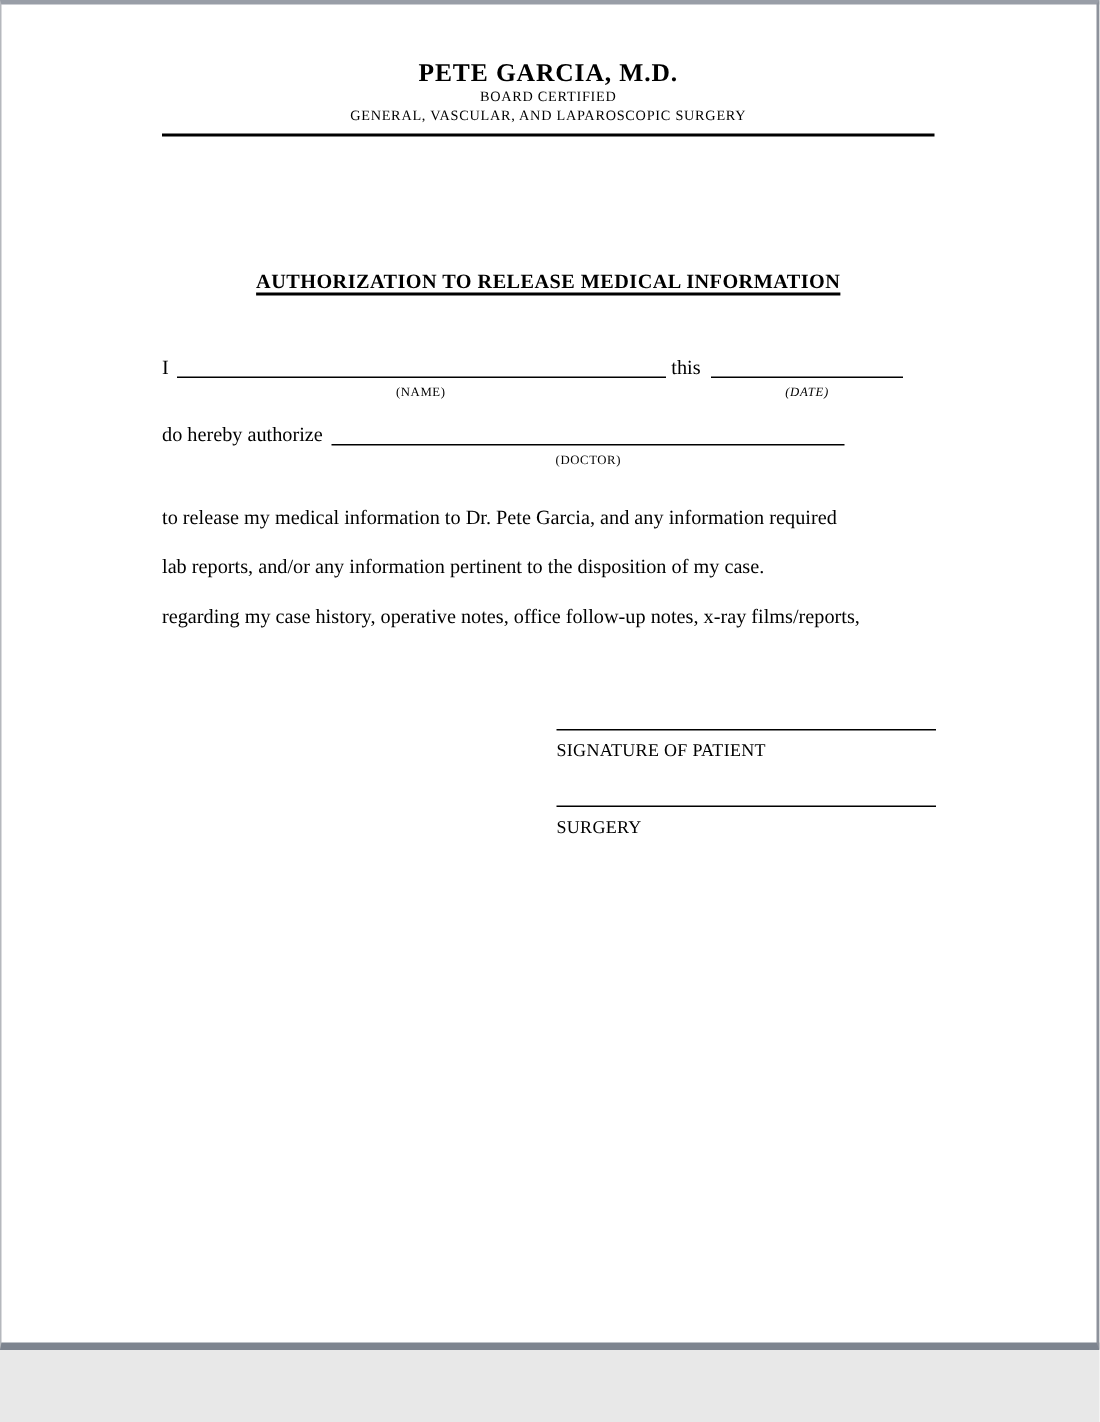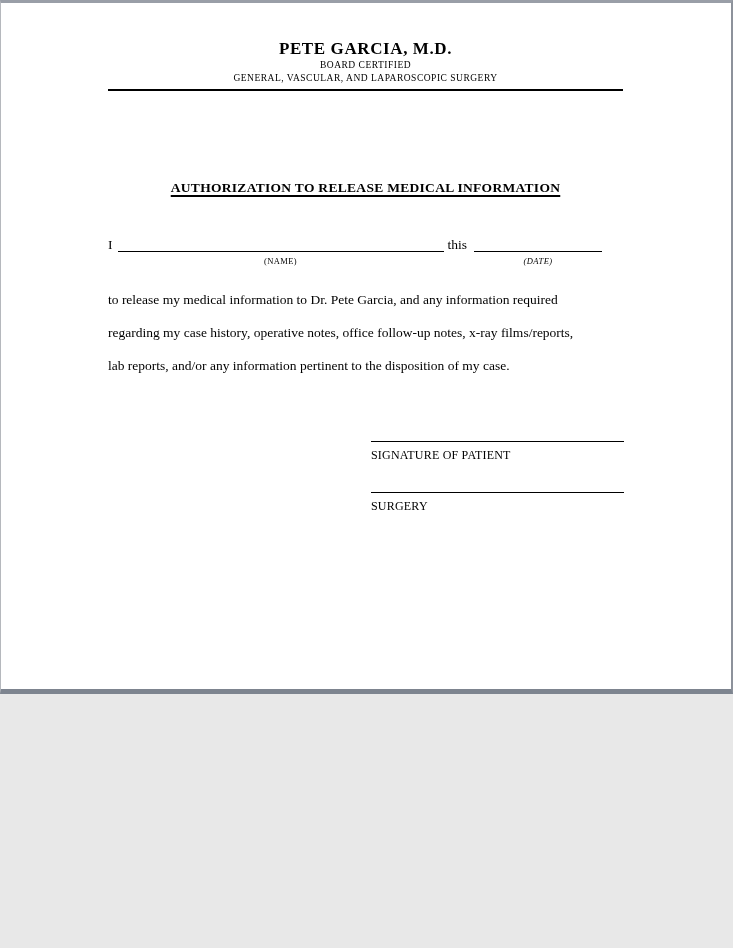--- a/index.html
+++ b/index.html
@@ -1,21 +1,21 @@
 <!DOCTYPE html>
 <html><head>
 <meta charset="utf-8">
 <style>
   * { margin: 0; padding: 0; box-sizing: border-box; }
   html, body { background: #e8e8e8; }
   body { font-family: "Liberation Serif", "DejaVu Serif", serif; color: #000; }
 
   .page {
     width: 733px;
-    height: 694px;
+    height: 900px;
     background: #ffffff;
     border-top: 3px solid #99 9ea7;
     border-top: 3px solid #999ea7;
     border-right: 2px solid #8d929b;
     border-bottom: 5px solid #7d848f;
     border-left: 1px solid #b5b8bd;
     overflow: hidden;
   }
 
   .content { padding: 0 108px 0 107px; }
@@ -118,25 +118,26 @@
       <div class="doc-sub">BOARD CERTIFIED</div>
       <div class="doc-sub">GENERAL, VASCULAR, AND LAPAROSCOPIC SURGERY</div>
     </div>
 
     <div class="header-rule"></div>
 
     <div class="title">AUTHORIZATION TO RELEASE MEDICAL INFORMATION</div>
 
     <div class="form-line line-1"><span>I</span><span class="blank blank-name"><span class="caption">(NAME)</span></span><span>this</span><span class="blank blank-date"><span class="caption">(DATE)</span></span></div>
 
+    <div class="form-line line-2"><span>do hereby authorize</span><span class="blank blank-doctor"><span class="caption">(DOCTOR)</span></span></div>
 
     <div class="body-paragraph">
       <div class="body-line">to release my medical information to Dr. Pete Garcia, and any information required</div>
+      <div class="body-line">lab reports, and/or any information pertinent to the disposition of my case.</div>
       <div class="body-line">regarding my case history, operative notes, office follow-up notes, x-ray films/reports,</div>
-      <div class="body-line">lab reports, and/or any information pertinent to the disposition of my case.</div>
     </div>
 
     <div class="sig-block sig-block-top">
       <div class="sig-line"></div>
       <div class="sig-label">SIGNATURE OF PATIENT</div>
     </div>
 
     <div class="sig-block">
       <div class="sig-line sig-line-2"></div>
       <div class="sig-label">SURGERY</div>

